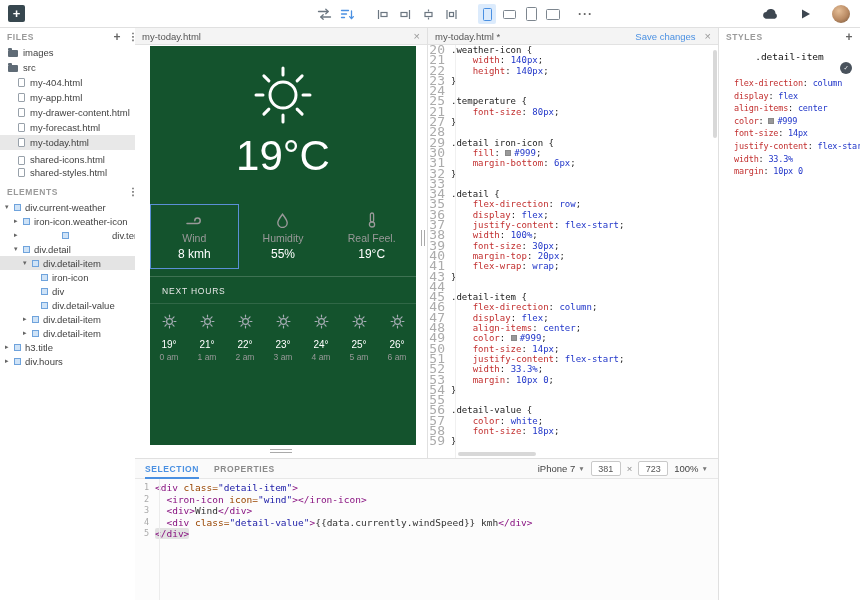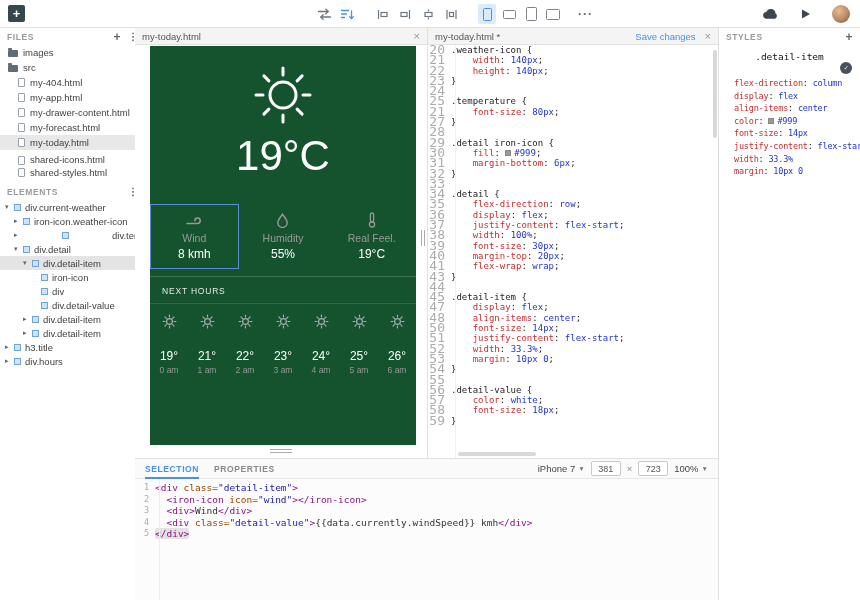--- a/index.html
+++ b/index.html
@@ -58,21 +58,21 @@
   .detail-cell { width:33.33%; display:flex; flex-direction:column; align-items:center; padding:7px 0;
                  border:1px solid transparent; cursor:pointer; }
   .detail-cell.selected { border-color:#5b8fd6; }
   .detail-icn { height:16px; display:flex; align-items:flex-end; }
   .detail-label { font-size:10.5px; color:#999; margin-top:4px; }
   .detail-value { font-size:12px; color:#fff; margin-top:3px; }
   .next-hours { margin-top:7px; border-top:1px solid rgba(255,255,255,.18); }
   .nh-label { font-size:8.5px; letter-spacing:.8px; color:#e8e8e8; padding:9px 12px 7px; border-bottom:1px solid rgba(255,255,255,.12); }
   .hours-row { display:flex; padding-top:10px; }
   .hour-cell { flex:1; display:flex; flex-direction:column; align-items:center; }
-  .hour-temp { font-size:12px; color:#fff; margin-top:18px; }
+  .hour-temp { font-size:10px; color:#fff; margin-top:8px; }
   .hour-time { font-size:8.5px; color:#999; margin-top:2px; }
   .h-grip { position:absolute; left:50%; bottom:3px; width:22px; margin-left:-11px; cursor:row-resize; }
   .h-grip i { display:block; height:1px; background:#aaa; margin:2px 0; }
   .v-grip { position:absolute; right:2px; top:202px; cursor:col-resize; display:flex; gap:2px; }
   .v-grip i { display:block; width:1px; height:16px; background:#aaa; }
 
   
   .code-panel { position:absolute; left:428px; top:28px; width:290px; height:430px; background:#fff; }
   .editor { position:absolute; left:0; top:17px; right:0; bottom:0; overflow:hidden;
             font-family:"DejaVu Sans Mono",monospace; font-size:9px; line-height:10.3px; }
@@ -623,26 +623,34 @@
       </div>
       <div class="cl">
         <span class="cl-num">44</span>
         <span class="cl-code"></span>
       </div>
       <div class="cl">
         <span class="cl-num">45</span>
         <span class="cl-code"><span class="tk-sel">.detail-item {</span></span>
       </div>
       <div class="cl">
+        <span class="cl-num">46</span>
+        <span class="cl-code"><span class="tk-pun">    </span><span class="tk-prop">flex-direction</span><span class="tk-pun">: </span><span class="tk-val">column</span><span class="tk-pun">;</span></span>
+      </div>
+      <div class="cl">
         <span class="cl-num">47</span>
         <span class="cl-code"><span class="tk-pun">    </span><span class="tk-prop">display</span><span class="tk-pun">: </span><span class="tk-val">flex</span><span class="tk-pun">;</span></span>
       </div>
       <div class="cl">
         <span class="cl-num">48</span>
         <span class="cl-code"><span class="tk-pun">    </span><span class="tk-prop">align-items</span><span class="tk-pun">: </span><span class="tk-val">center</span><span class="tk-pun">;</span></span>
+      </div>
+      <div class="cl">
+        <span class="cl-num">49</span>
+        <span class="cl-code"><span class="tk-pun">    </span><span class="tk-prop">color</span><span class="tk-pun">: </span><span class="tk-swatch" style="background: rgb(153, 153, 153);"></span><span class="tk-val">#999</span><span class="tk-pun">;</span></span>
       </div>
       <div class="cl">
         <span class="cl-num">50</span>
         <span class="cl-code"><span class="tk-pun">    </span><span class="tk-prop">font-size</span><span class="tk-pun">: </span><span class="tk-val">14px</span><span class="tk-pun">;</span></span>
       </div>
       <div class="cl">
         <span class="cl-num">51</span>
         <span class="cl-code"><span class="tk-pun">    </span><span class="tk-prop">justify-content</span><span class="tk-pun">: </span><span class="tk-val">flex-start</span><span class="tk-pun">;</span></span>
       </div>
       <div class="cl">

